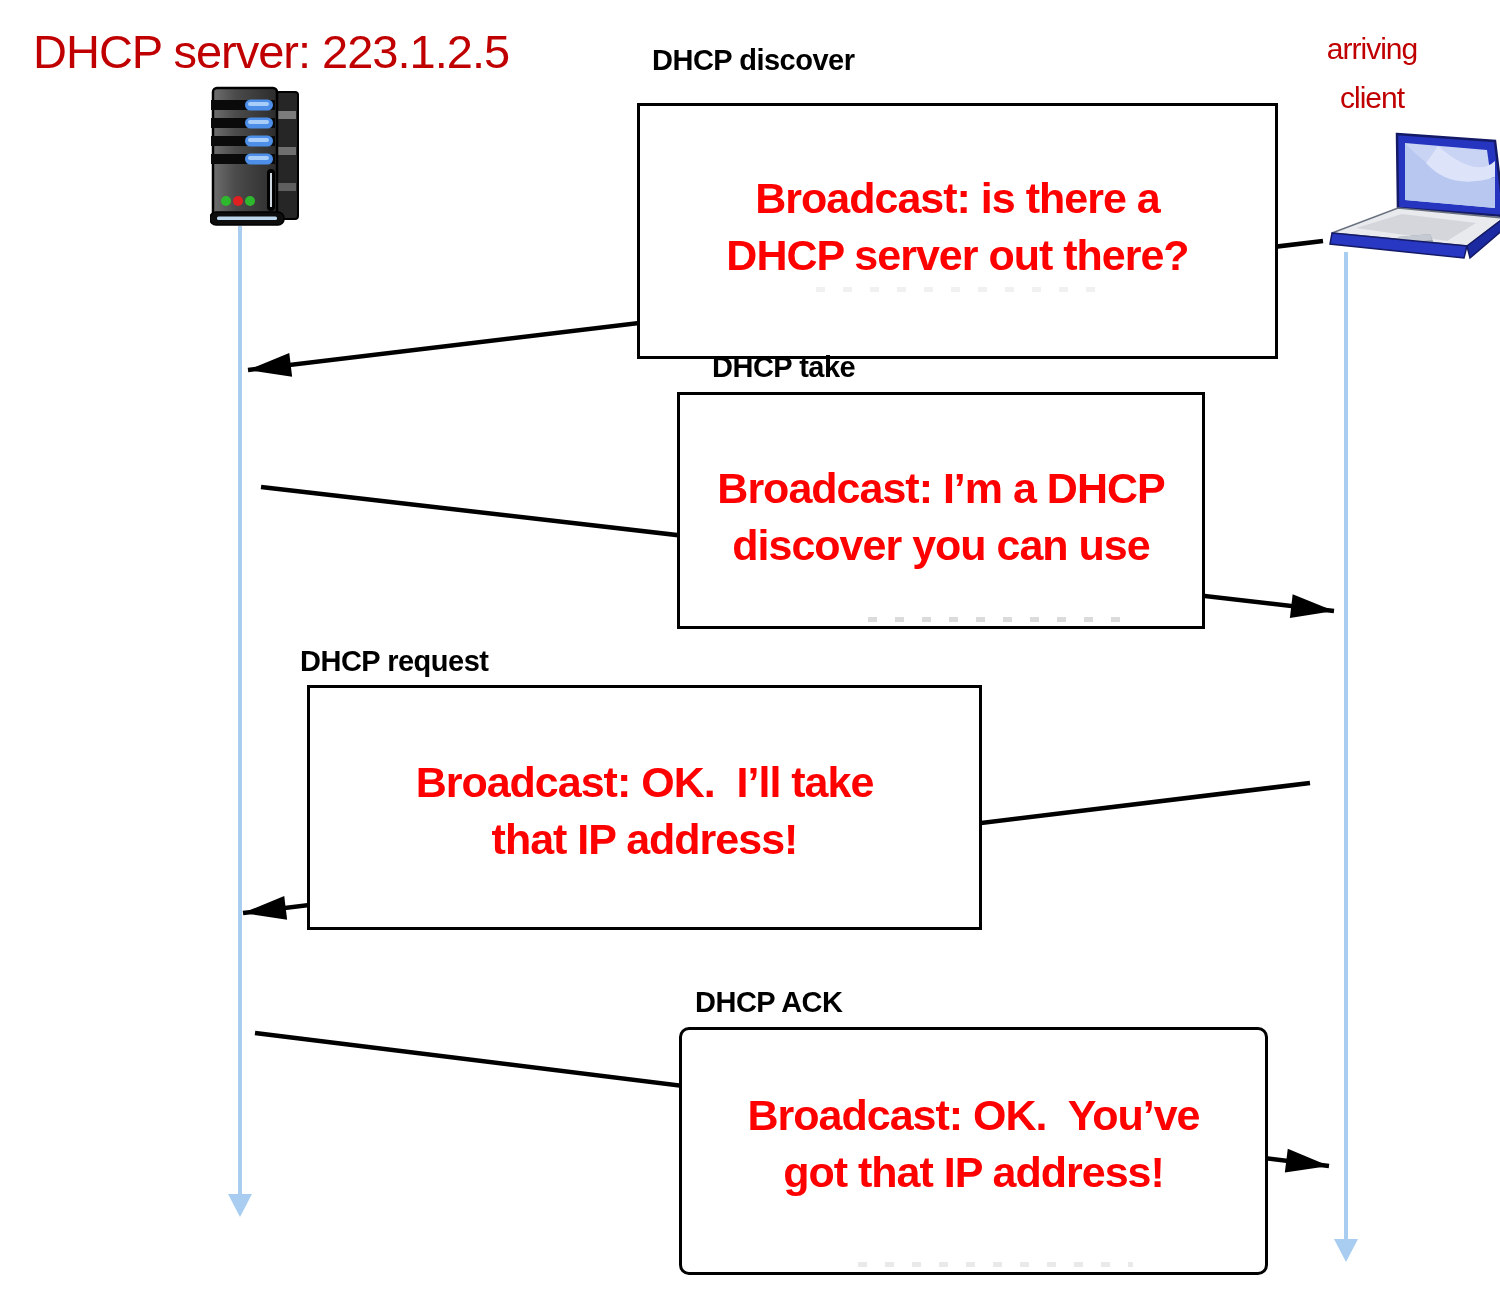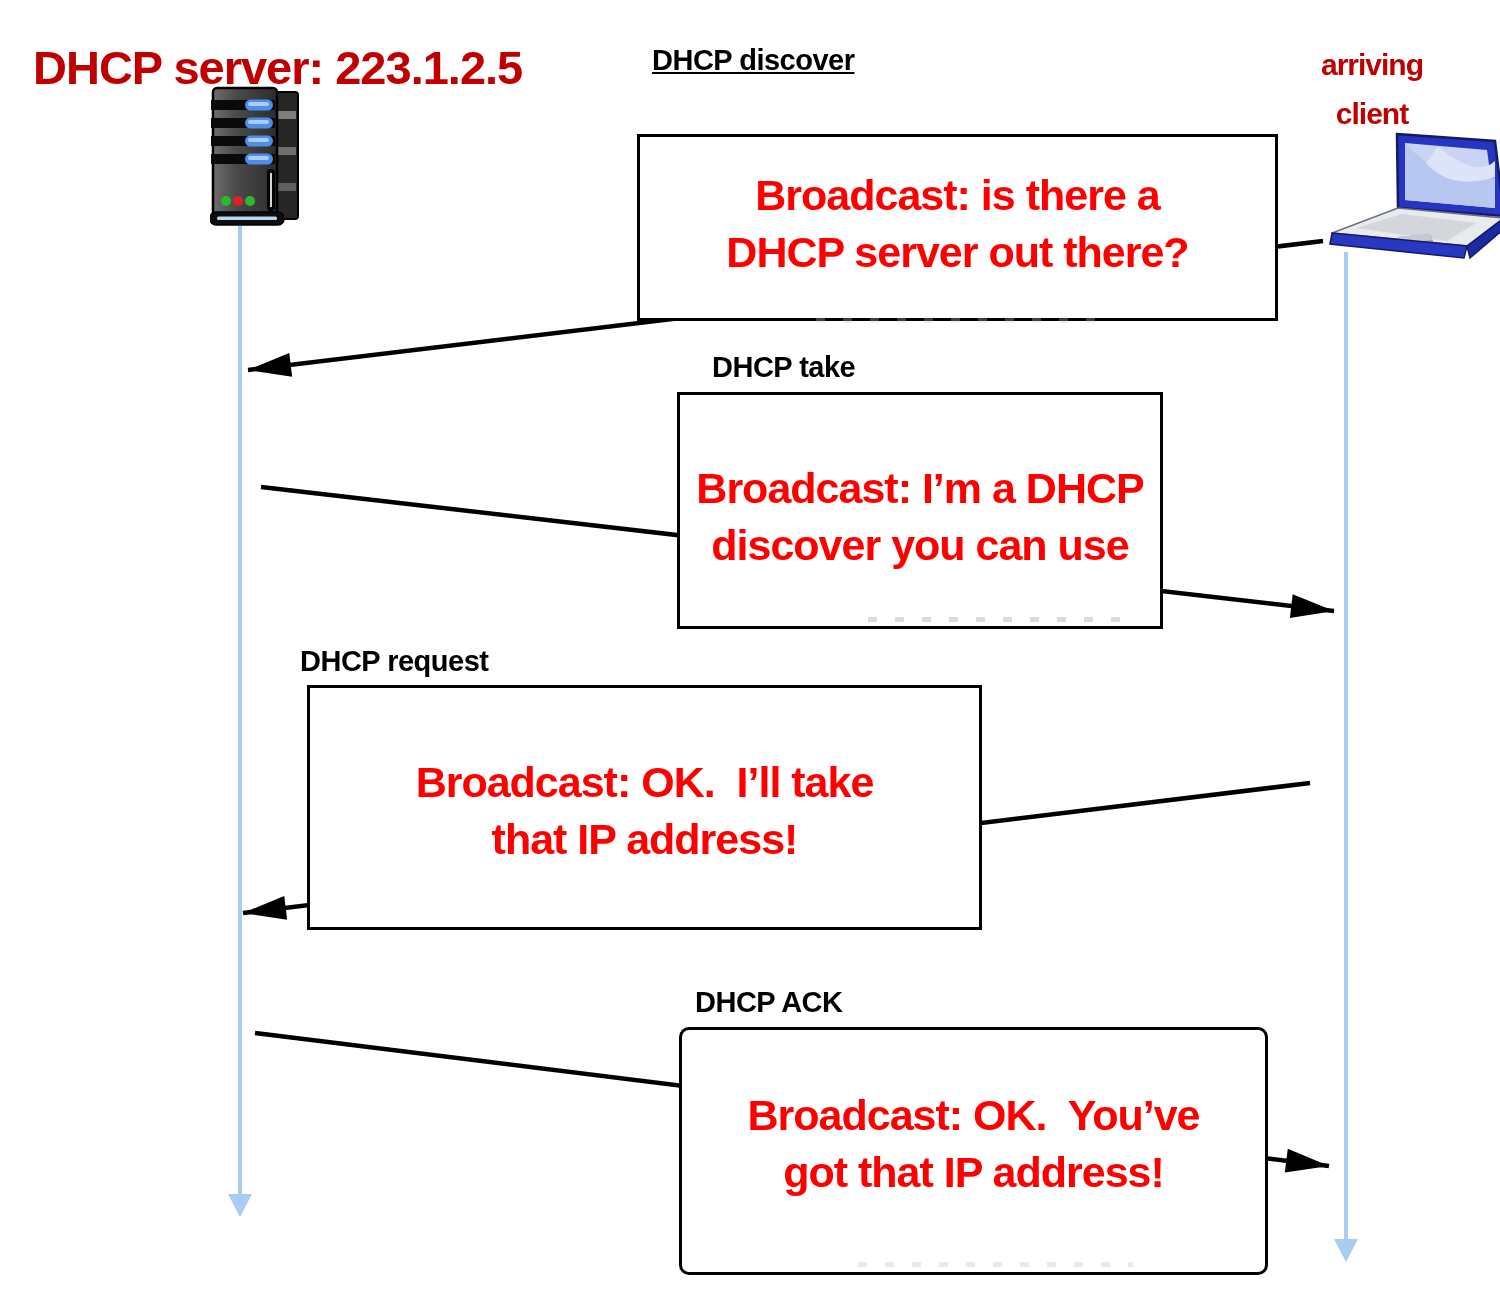--- a/index.html
+++ b/index.html
@@ -6,21 +6,21 @@
     --header-red:#C00000; --message-red:#FF0000; --line-black:#000000;
     --timeline-blue:#A8CDF0; --box-border:#000000; --box-fill:#FFFFFF;
   }
   html,body{margin:0;padding:0;background:#fff;}
   #canvas{
     position:relative;width:1500px;height:1304px;background:#fff;overflow:hidden;
     font-family:"Liberation Sans","DejaVu Sans",sans-serif;
   }
   #bg-lines{position:absolute;left:0;top:0;z-index:0;}
   .icon-svg{position:absolute;z-index:1;}
-  .hdr{position:absolute;z-index:3;color:var(--header-red);font-weight:700;letter-spacing:-1px;margin-top:16px;}
+  .hdr{position:absolute;z-index:3;color:var(--header-red);font-weight:400;letter-spacing:-1px;}
   .server-hdr{left:33px;top:24px;font-size:47px;white-space:nowrap;}
   .client-hdr{left:1272px;top:24px;width:200px;text-align:center;font-size:30px;line-height:49px;}
   .msg-label{
     position:absolute;z-index:3;color:#000;font-weight:700;font-size:29px;
     letter-spacing:-0.5px;white-space:nowrap;
   }
   .msg-box{
     position:absolute;z-index:2;background:var(--box-fill);
     border:3px solid var(--box-border);box-sizing:border-box;
     display:flex;flex-direction:column;justify-content:center;align-items:center;
@@ -114,31 +114,31 @@
     <polygon points="6,102 72,77 178,87 141,115" fill="#e8eaee" stroke="#6a7280" stroke-width="1.5"></polygon>
     <polygon points="30,97 76,83 150,92 121,110" fill="#d4d6dc"></polygon>
 
     <polygon points="72,106 104,103 110,117 78,121" fill="#9aa2ae"></polygon>
     <polygon points="72,106 104,103 106,109 75,112" fill="#c4c9d2"></polygon>
 
     <polygon points="6,102 141,115 138,127 4,113" fill="#2838c2" stroke="#141a66" stroke-width="1.5"></polygon>
     <polygon points="141,115 178,87 180,96 144,127" fill="#1b2aa0" stroke="#141a66" stroke-width="1.5"></polygon>
   </svg>
 
-  <div class="msg-label" style="left:652px;top:44px;text-decoration:underline;">DHCP discover</div>
-  <div class="msg-box" style="left:637px;top:103px;width:641px;height:187px;padding-bottom:8px;margin-top:31px;">
+  <div class="msg-label" style="left:652px;top:44px;">DHCP discover</div>
+  <div class="msg-box" style="left:637px;top:103px;width:641px;height:256px;padding-bottom:8px;">
     <div class="msg-text">
       <div class="msg-line">Broadcast: is there a</div>
       <div class="msg-line">DHCP server out there?</div>
     </div>
     <div class="ghost-row" style="left:176px;top:181px;width:280px;opacity:.3;"></div>
   </div>
 
   <div class="msg-label" style="left:712px;top:351px;">DHCP take</div>
-  <div class="msg-box" style="left:677px;top:392px;width:486px;height:237px;padding-top:12px;">
+  <div class="msg-box" style="left:677px;top:392px;width:528px;height:237px;padding-top:12px;">
     <div class="msg-text">
       <div class="msg-line">Broadcast: I’m a DHCP</div>
       <div class="msg-line">discover you can use</div>
     </div>
     <div class="ghost-row" style="left:188px;top:222px;width:270px;opacity:.75;"></div>
   </div>
 
   <div class="msg-label" style="left:300px;top:645px;">DHCP request</div>
   <div class="msg-box" style="left:307px;top:685px;width:675px;height:245px;padding-top:6px;">
     <div class="msg-text">

